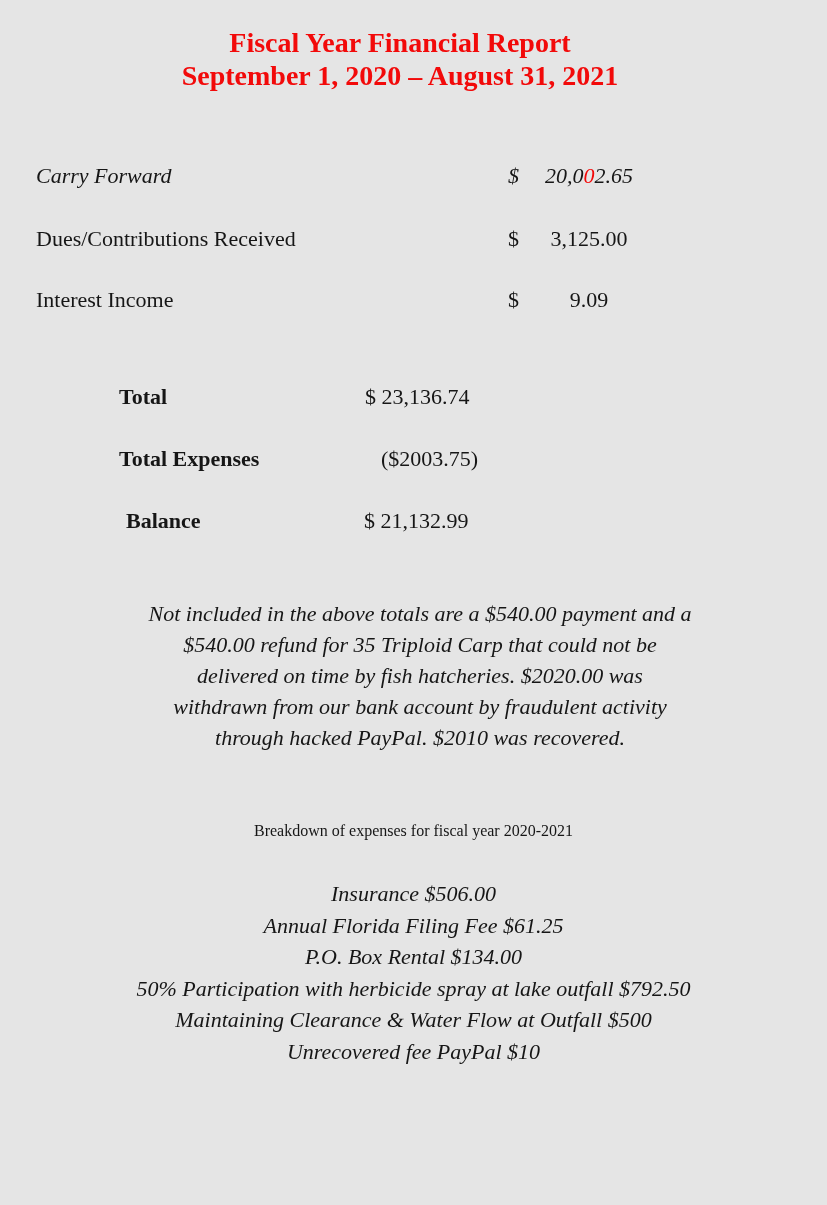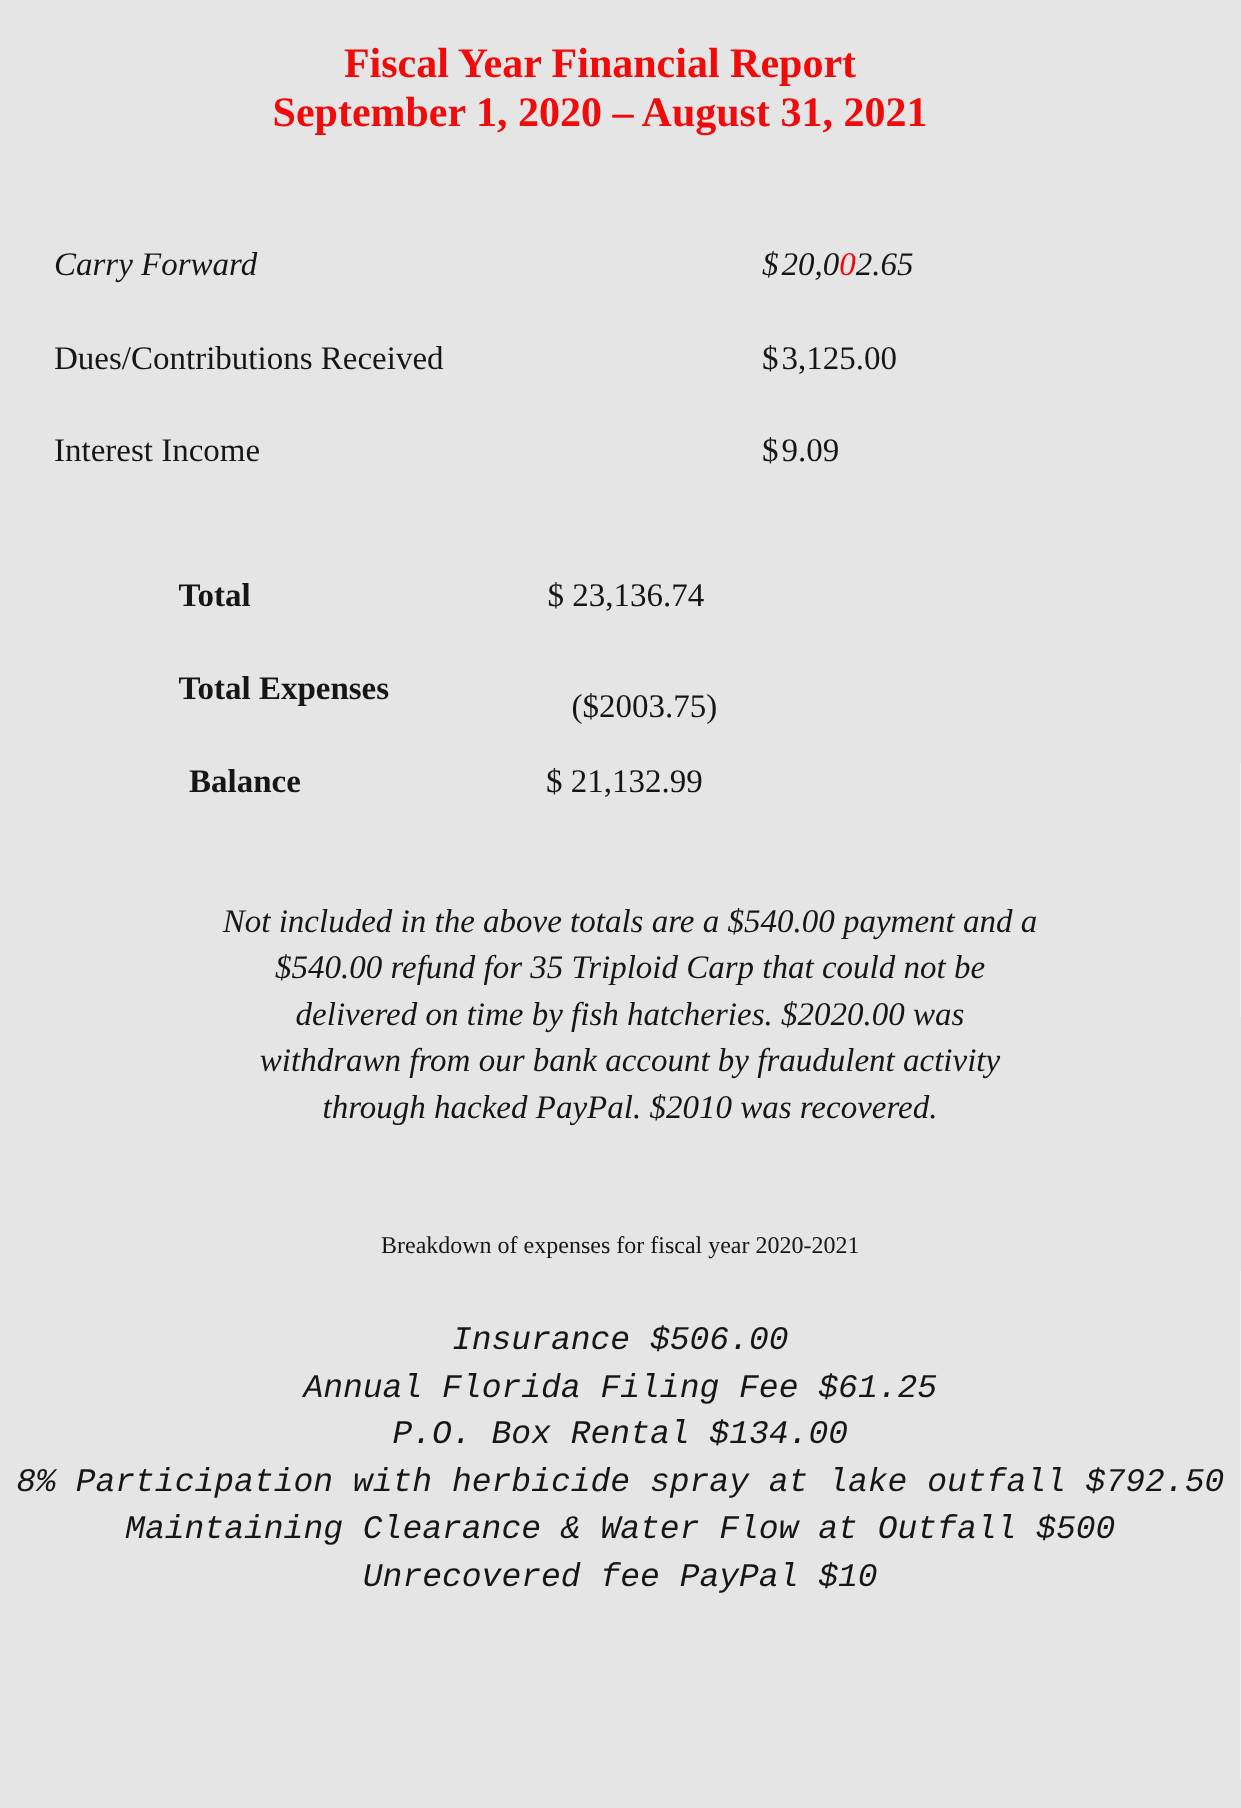--- a/index.html
+++ b/index.html
@@ -17,42 +17,42 @@
     position: absolute; top: 26px; left: 0; width: 800px;
     text-align: center;
     color: #f20a0a; font-weight: bold;
     font-size: 28px; line-height: 33px;
   }
 
   .row { position: absolute; left: 0; width: 100%; height: 32px; font-size: 22px; }
   .i1 { top: 163px; font-style: italic; } .i2 { top: 226px; } .i3 { top: 287px; }
   .income-label  { position: absolute; left: 36px; white-space: nowrap; }
   .income-dollar { position: absolute; left: 508px; }
-  .income-amount { position: absolute; left: 521px; width: 136px; text-align: left; white-space: nowrap; }
+  .income-amount { position: absolute; left: 521px; width: 136px; text-align: center; white-space: nowrap; }
   .red { color: #f20a0a; }
 
   .t1 { top: 384px; } .t2 { top: 446px; } .t3 { top: 508px; }
   .totals-label  { position: absolute; left: 119px; font-weight: bold; white-space: nowrap; font-family: Liberation Serif, serif; }
   .t3 .totals-label { left: 126px; }
   .totals-amount { position: absolute; left: 365px; white-space: nowrap; }
-  .t2 .totals-amount { left: 381px; margin-top: 12px; }
+  .t2 .totals-amount { left: 381px; }
   .t3 .totals-amount { left: 364px; }
 
   .note {
     position: absolute; top: 598px; left: 13px; width: 814px;
     text-align: center; font-size: 22px; line-height: 31px; font-style: italic;
   }
   .breakdown-heading {
     position: absolute; top: 817px; left: 0; width: 827px;
     text-align: center; font-size: 16px; line-height: 28px;
   }
   .expenses {
     position: absolute; top: 878px; left: 0; width: 827px;
     text-align: center; font-style: italic;
-    font-size: 22px; line-height: 31.5px; font-family: Liberation Mono, monospace;
+    font-size: 22px; line-height: 31.5px;
   }
   .signature {
     position: absolute; top: 1096px; left: 117px;
     font-size: 22px; line-height: 31px; white-space: nowrap;
   }
 </style>
 </head>
 <body>
 
 <div class="page">
@@ -102,19 +102,19 @@
     <div>withdrawn from our bank account by fraudulent activity</div>
     <div>through hacked PayPal. $2010 was recovered.</div>
   </div>
 
   <div class="breakdown-heading">Breakdown of expenses for fiscal year 2020-2021</div>
 
   <div class="expenses">
     <div>Insurance $506.00</div>
     <div>Annual Florida Filing Fee $61.25</div>
     <div>P.O. Box Rental $134.00</div>
-    <div>8% Participation with herbicide spray at lake outfall $792.50</div>
+    <div>50% Participation with herbicide spray at lake outfall $792.50</div>
     <div>Maintaining Clearance &amp; Water Flow at Outfall $500</div>
     <div>Unrecovered fee PayPal $10</div>
   </div>
 
 
 </div>
 
 </body></html>

